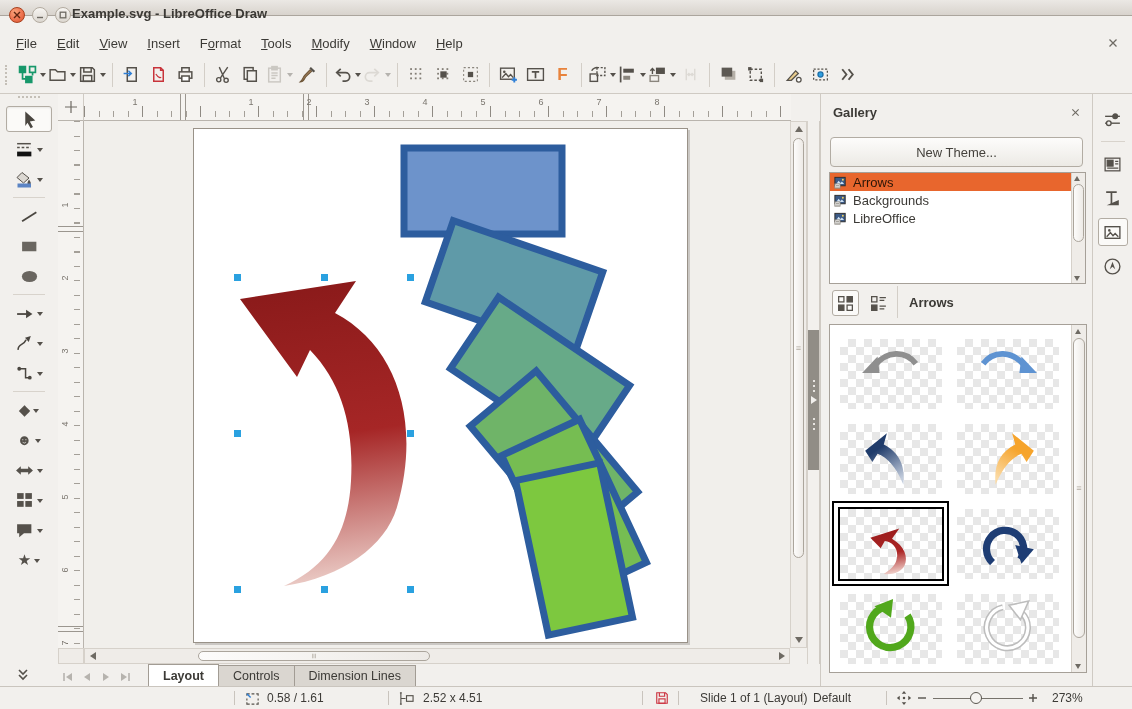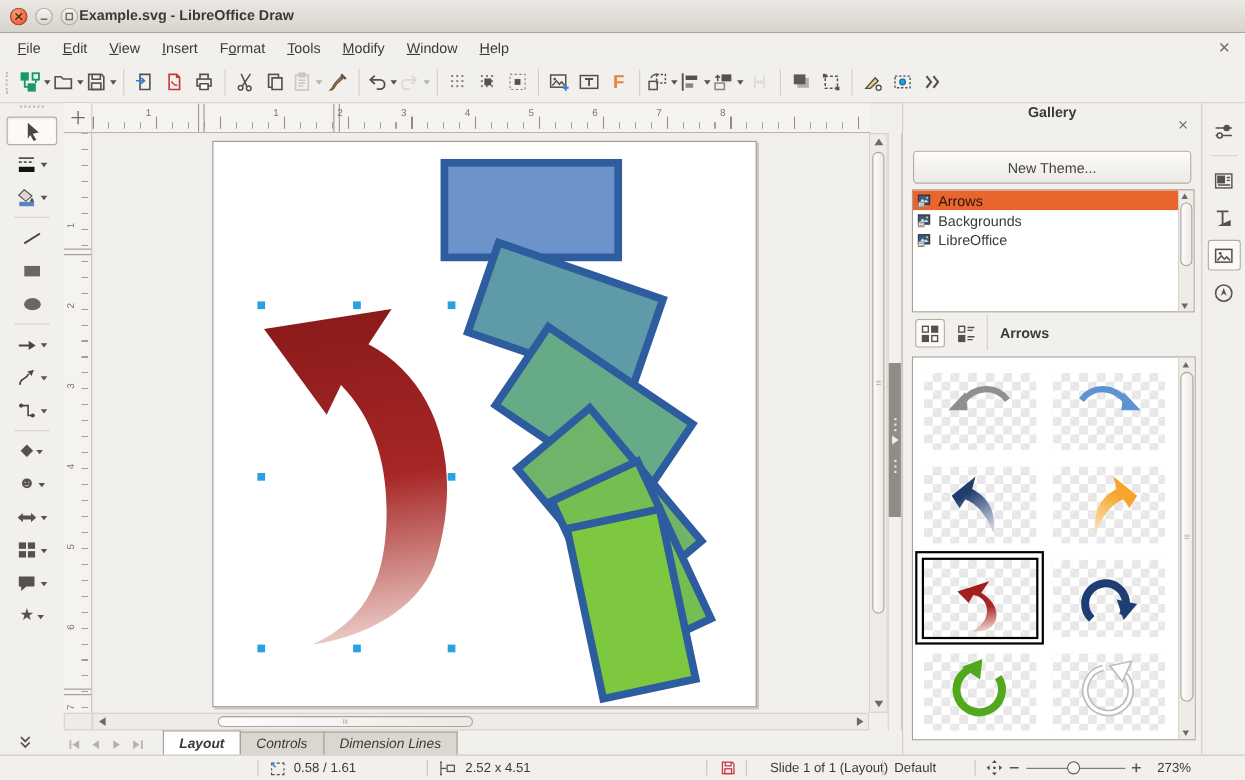--- a/index.html
+++ b/index.html
@@ -1,21 +1,21 @@
 <!DOCTYPE html>
 <html><head>
 <meta charset="utf-8">
 <style>
   html,body{margin:0;padding:0;width:1132px;height:709px;overflow:hidden;
     font-family:"Liberation Sans",sans-serif;-webkit-font-smoothing:antialiased;}
   #app{position:relative;width:1132px;height:709px;background:#f2f0ed;color:#3c3a36;}
   svg{display:block;}
 
   
-  .titlebar{position:absolute;left:0;top:0;width:1132px;height:30px;
+  .titlebar{position:absolute;left:0;top:0;width:1132px;height:16px;
     background:linear-gradient(#ebe8e4,#d8d3cd);border-bottom:1px solid #aba59d;box-sizing:border-box;}
   .win-btns{position:absolute;left:9px;top:7px;display:flex;gap:7px;}
   .wbtn{width:16px;height:16px;border-radius:50%;border:1px solid #b3aba0;
     background:linear-gradient(#f7f5f2,#dcd7d0);display:flex;align-items:center;justify-content:center;box-sizing:border-box;}
   .wbtn.close{background:radial-gradient(circle at 35% 30%,#f9a37b,#ee7350 55%,#d7542e);border-color:#a8401d;}
   .title-text{position:absolute;left:72px;top:6px;font-weight:bold;font-size:13px;color:#3b3935;}
 
   
   .menubar{position:absolute;left:0;top:30px;width:1132px;height:26px;background:#f2f0ed;
     display:flex;align-items:center;padding:0 6px;box-sizing:border-box;font-size:13px;}
@@ -87,21 +87,21 @@
   .splitter{position:absolute;left:807px;top:121px;width:13px;height:543px;background:#f2f0ed;
     border-left:1px solid #d6d1ca;border-right:1px solid #cfcac3;box-sizing:border-box;}
   .splitter .bar{position:absolute;left:0;right:0;top:209px;height:140px;background:#918d86;
     display:flex;flex-direction:column;align-items:center;justify-content:center;gap:14px;}
   .splitter .dots{width:2px;height:2px;background:#e8e5e1;box-shadow:0 5px 0 #e8e5e1,0 10px 0 #e8e5e1;}
 
   
   .gallery{position:absolute;left:820px;top:94px;width:272px;height:592px;background:#f2f0ed;
     border-left:1px solid #cfcac3;box-sizing:border-box;}
   .g-header{position:absolute;left:0;top:0;right:0;height:36px;display:flex;align-items:center;
-    padding:0 12px;font-weight:bold;font-size:13px;box-sizing:border-box;flex-direction:column;}
+    padding:0 12px;font-weight:bold;font-size:13px;box-sizing:border-box;}
   .g-close{margin-left:auto;}
   .g-newtheme{position:absolute;left:9px;right:9px;top:43px;height:28px;border:1px solid #b2aca3;border-radius:4px;
     background:linear-gradient(#fdfcfb,#eceae5);font-size:13px;color:#45423d;
     display:flex;align-items:center;justify-content:center;}
   .g-list{position:absolute;left:8px;right:6px;top:78px;height:112px;background:#fff;border:1px solid #a6a098;box-sizing:border-box;overflow:hidden;}
   .g-item{height:18px;display:flex;align-items:center;gap:5px;padding-left:3px;font-size:13px;}
   .g-item.sel{background:#e8662d;color:#2a1507;}
   .g-list-sb{position:absolute;right:0;top:0;bottom:0;width:13px;background:#efece8;border-left:1px solid #d6d1ca;}
   .g-viewbtn{position:absolute;top:196px;width:27px;height:26px;display:flex;align-items:center;justify-content:center;border-radius:3px;box-sizing:border-box;}
   .g-viewbtn.pressed{border:1px solid #b2aca3;background:#fbfaf8;}
@@ -123,21 +123,21 @@
   .sidetabs{position:absolute;left:1092px;top:94px;width:40px;height:592px;background:#f2f0ed;
     border-left:1px solid #cfcac3;box-sizing:border-box;display:flex;flex-direction:column;align-items:center;padding-top:8px;}
   .stab{width:30px;height:28px;display:flex;align-items:center;justify-content:center;border-radius:3px;margin:3px 0;box-sizing:border-box;}
   .stab.active{border:1px solid #b2aca3;background:#fbfaf8;}
   .stab-sep{width:24px;height:1px;background:#d8d3cc;margin:5px 0;}
 
   
   .tabbar{position:absolute;left:58px;top:664px;width:749px;height:22px;display:flex;align-items:flex-end;}
   .navbtn{width:19px;height:19px;display:flex;align-items:center;justify-content:center;opacity:.45;}
   .ptab{height:21px;padding:0 14px;display:flex;align-items:center;font-size:12.5px;
-    background:#dad6d0;border:1px solid #a29c94;border-bottom:none;margin-right:-1px;box-sizing:border-box;font-style:italic;}
+    background:#dad6d0;border:1px solid #a29c94;border-bottom:none;margin-right:-1px;box-sizing:border-box;}
   .ptab.active{background:#fff;font-weight:bold;height:22px;}
   .tabspacer{width:14px;}
 
   
   .statusbar{position:absolute;left:0;top:686px;width:1132px;height:23px;background:#f2f0ed;
     border-top:1px solid #cac5be;box-sizing:border-box;font-size:12px;}
   .s-abs{position:absolute;top:0;height:22px;display:flex;align-items:center;}
   .ssep{position:absolute;top:4px;width:1px;height:14px;background:#c9c4bd;}
   .zoom-track{position:absolute;top:11px;height:1px;background:#76726b;}
   .zoom-notch{position:absolute;top:7px;width:2px;height:9px;background:#9b968f;}

